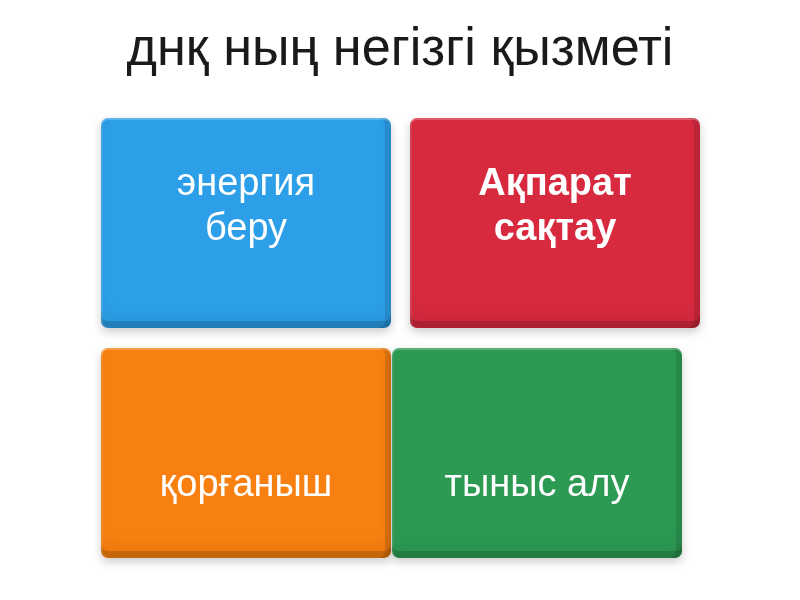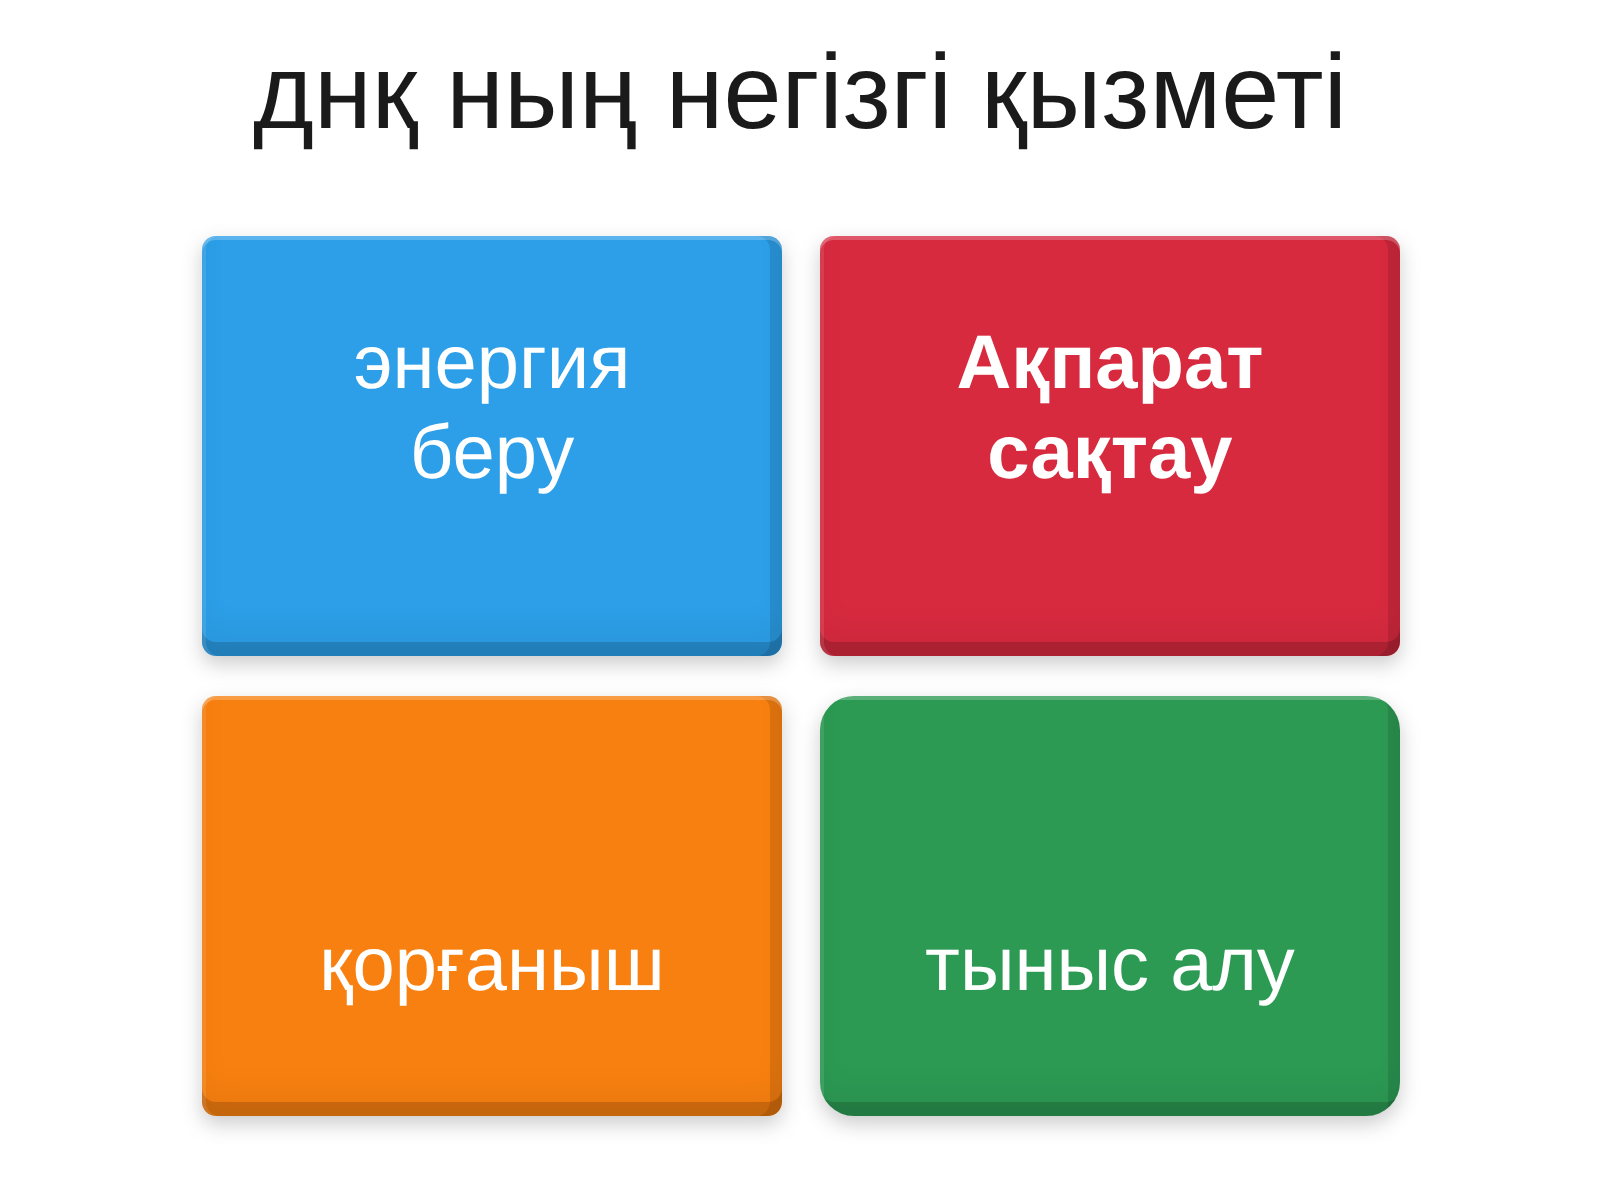--- a/index.html
+++ b/index.html
@@ -84,21 +84,21 @@
     position: relative;
     z-index: 2;
     padding: 0 10px;
     white-space: pre-line;
   }
 
   
   .card.r0c0 { left: 0px;   top: 0px;   }
   .card.r0c1 { left: 309px; top: 0px;   }
   .card.r1c0 { left: 0px;   top: 230px; }
-  .card.r1c1 { left: 309px; top: 230px; border-radius: 17px; }
+  .card.r1c1 { left: 291px; top: 230px; }
 
   
   .card.row0 .label { transform: translateY(-18px); }
   .card.row1 .label { transform: translateY(30px); text-align: right; }
 </style>
 </head>
 <body style="background: rgb(255, 255, 255);">
 
 <div class="stage">
 

